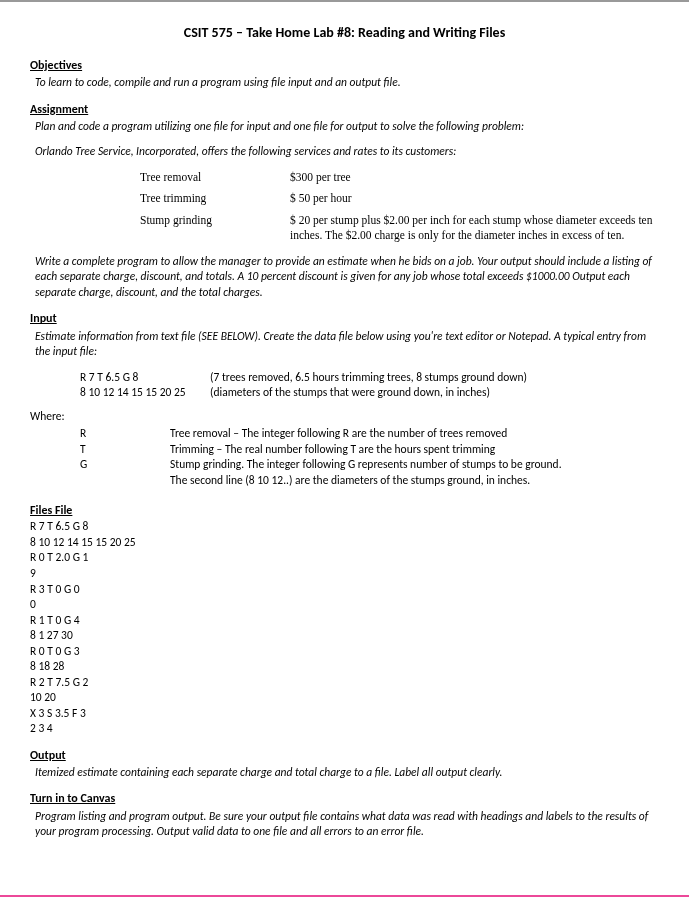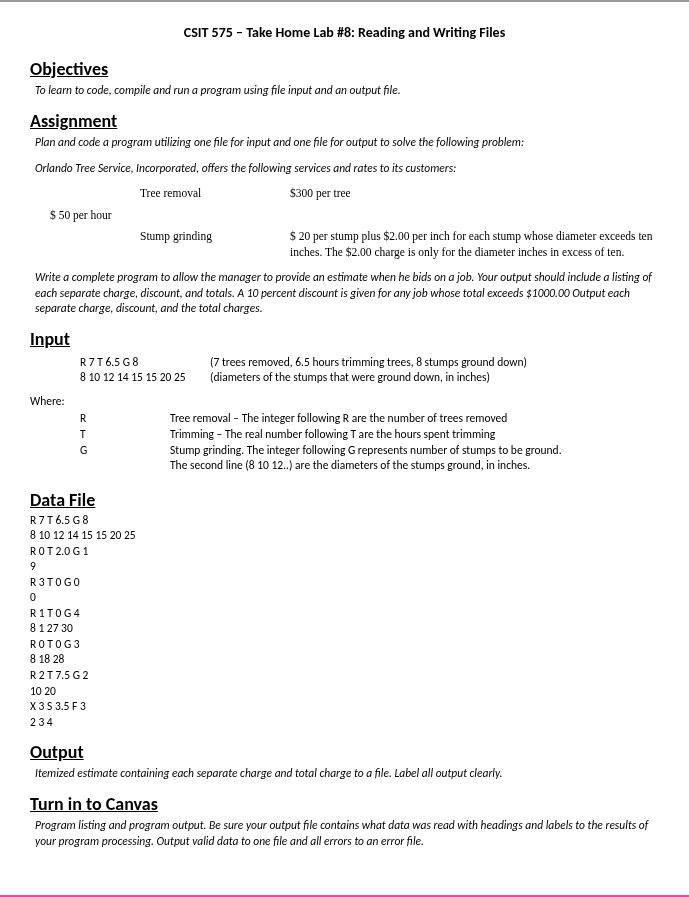--- a/index.html
+++ b/index.html
@@ -22,21 +22,21 @@
   }
   .title {
     text-align: center;
     font-weight: bold;
     font-size: 14px;
     margin-bottom: 14px;
   }
   .section-head {
     font-weight: bold;
     text-decoration: underline;
-    font-size: 18px;
+    font-size: 12px;
     margin-top: 10px;
   }
   .para {
     margin: 2px 0 10px 5px;
     font-style: italic;
   }
   .svc-table {
     margin: 4px 0 10px 0;
     font-family: Liberation Serif, serif;
   }
@@ -82,31 +82,33 @@
   <div class="section-head">Assignment</div>
   <div class="para">Plan and code a program utilizing one file for input and one file for output to solve the following problem:</div>
   <div class="para">Orlando Tree Service, Incorporated, offers the following services and rates to its customers:</div>
 
   <div class="svc-table">
     <div class="svc-row">
       <div class="svc-col1">Tree removal</div>
       <div class="svc-col2">$300 per tree</div>
     </div>
     <div class="svc-row">
+      <div class="svc-col1">Tree trimming</div>
       <div class="svc-col2">$ 50 per hour</div>
     </div>
     <div class="svc-row">
       <div class="svc-col1">Stump grinding</div>
       <div class="svc-col2">$ 20 per stump plus $2.00 per inch for each stump whose diameter exceeds ten inches. The $2.00 charge is only for the diameter inches in excess of ten.</div>
     </div>
   </div>
 
   <div class="para">Write a complete program to allow the manager to provide an estimate when he bids on a job. Your output should include a listing of each separate charge, discount, and totals. A 10 percent discount is given for any job whose total exceeds $1000.00 Output each separate charge, discount, and the total charges.</div>
 
   <div class="section-head">Input</div>
+  <div class="para">Estimate information from text file (SEE BELOW). Create the data file below using you're text editor or Notepad. A typical entry from the input file:</div>
 
   <div class="input-example">
     <div class="ie-row">
       <div class="ie-c1">R 7 T 6.5 G 8</div>
       <div class="ie-c2">(7 trees removed, 6.5 hours trimming trees, 8 stumps ground down)</div>
     </div>
     <div class="ie-row">
       <div class="ie-c1">8 10 12 14 15 15 20 25</div>
       <div class="ie-c2">(diameters of the stumps that were ground down, in inches)</div>
     </div>
@@ -125,21 +127,21 @@
     <div class="where-row">
       <div class="where-c1">G</div>
       <div class="where-c2">Stump grinding. The integer following G represents number of stumps to be ground.</div>
     </div>
     <div class="where-row">
       <div class="where-c1"></div>
       <div class="where-c2">The second line (8 10 12..) are the diameters of the stumps ground, in inches.</div>
     </div>
   </div>
 
-  <div class="section-head" style="margin-top:14px">Data File</div>
+  <div class="section-head" style="margin-top:14px">Files File</div>
   <pre class="datafile">R 7 T 6.5 G 8
 8 10 12 14 15 15 20 25
 R 0 T 2.0 G 1
 9
 R 3 T 0 G 0
 0
 R 1 T 0 G 4
 8 1 27 30
 R 0 T 0 G 3
 8 18 28

